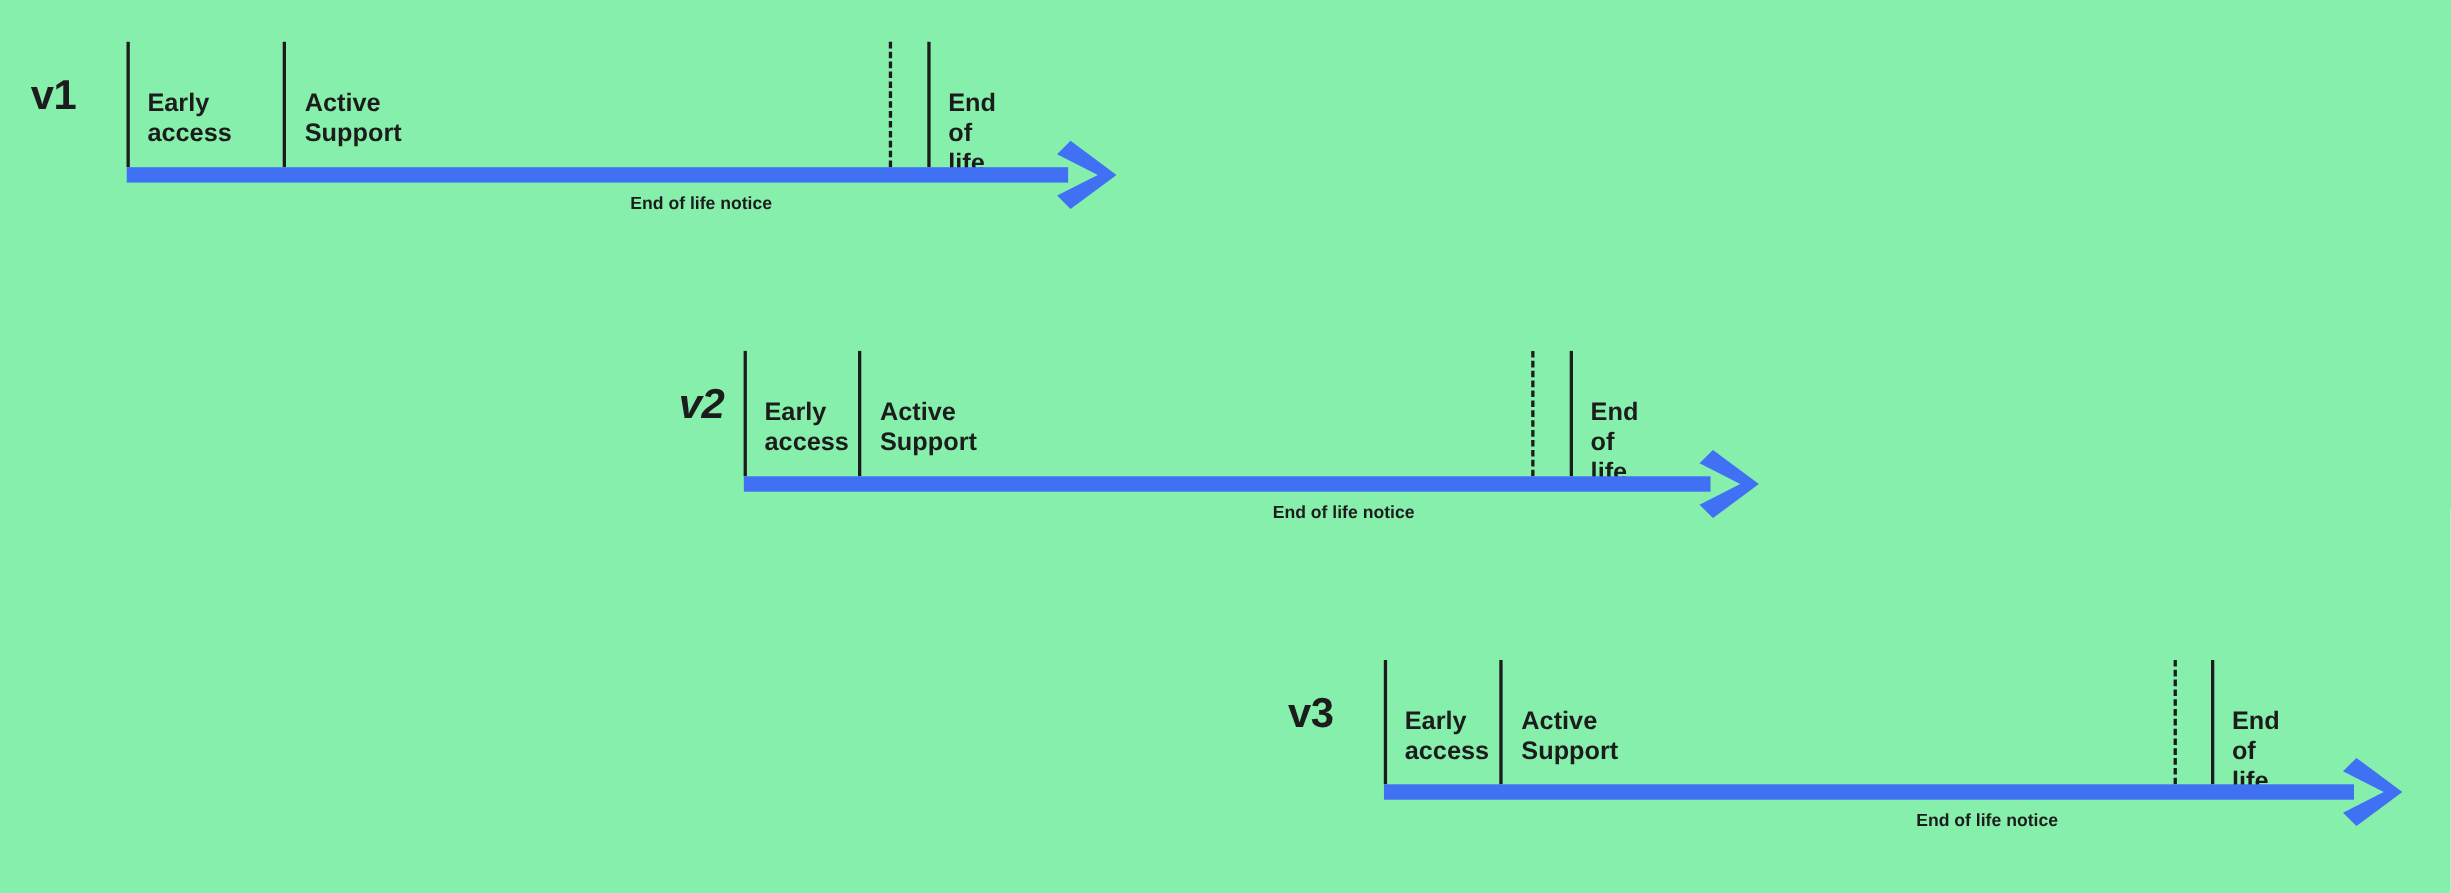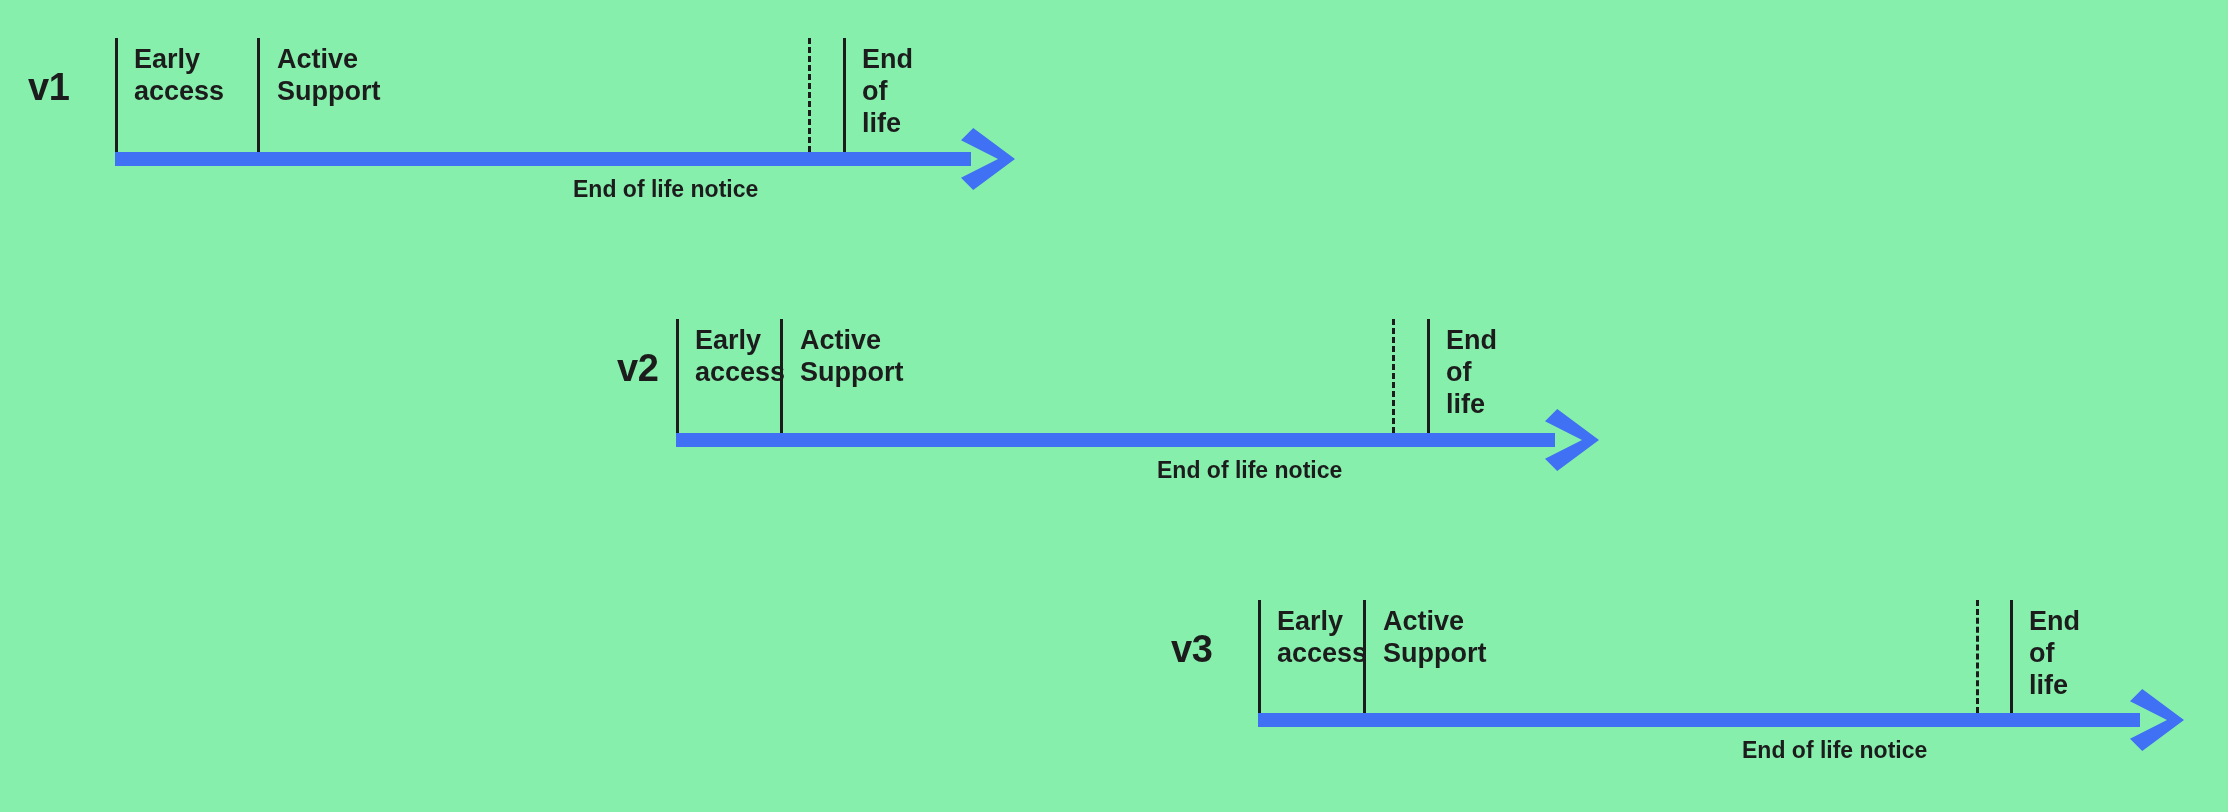--- a/index.html
+++ b/index.html
@@ -37,29 +37,30 @@
     width: 3px;
     background: #1c1c1c;
   }
   .divider.dashed {
     width: 0;
     background: none;
     border-left: 3px dashed #1c1c1c;
   }
   .phase-label {
     position: absolute;
-    font-size: 27px;
+    font-size: 23px;
     font-weight: 700;
     color: #1c1c1c;
     line-height: 1.18;
     white-space: pre-line;
+    margin-top: 36px;
   }
   .notice-label {
     position: absolute;
-    font-size: 23px;
+    font-size: 16px;
     font-weight: 700;
     color: #1c1c1c;
     line-height: 1;
     white-space: nowrap;
   }
   .timeline-arrow {
     position: absolute;
     display: block;
   }
 </style>
@@ -77,21 +78,21 @@
 access</div>
       <div class="phase-label" style="left: 277px; top: 44px;">Active Support</div>
       <div class="phase-label" style="left: 862px; top: 44px;">End of life</div>
       <div class="notice-label" style="left: 573px; top: 178px;">End of life notice</div>
       <svg width="904" height="70" viewBox="0 0 904 70" class="timeline-arrow" style="left: 115px; top: 124px;">
         <rect x="0" y="28" width="856" height="14" fill="#4070f4"></rect>
         <path d="M 846 16.240000000000002 L 858.24 4 L 900 35 L 858.24 66 L 846 53.76 L 883 35 Z" fill="#4070f4"></path>
       </svg>
     </div>
     <div class="lifecycle-row">
-      <div class="version-label" style="left: 617px; top: 349px;">v2</div>
+      <div class="version-label" style="left: 617px; top: 349px; font-style: italic;">v2</div>
       <div class="divider" style="left: 676px; top: 319px; height: 114px;"></div>
       <div class="divider" style="left: 780px; top: 319px; height: 114px;"></div>
       <div class="divider dashed" style="left: 1392px; top: 319px; height: 114px;"></div>
       <div class="divider" style="left: 1427px; top: 319px; height: 114px;"></div>
       <div class="phase-label" style="left: 695px; top: 325px;">Early
 access</div>
       <div class="phase-label" style="left: 800px; top: 325px;">Active Support</div>
       <div class="phase-label" style="left: 1446px; top: 325px;">End of life</div>
       <div class="notice-label" style="left: 1157px; top: 459px;">End of life notice</div>
       <svg width="927" height="70" viewBox="0 0 927 70" class="timeline-arrow" style="left: 676px; top: 405px;">

